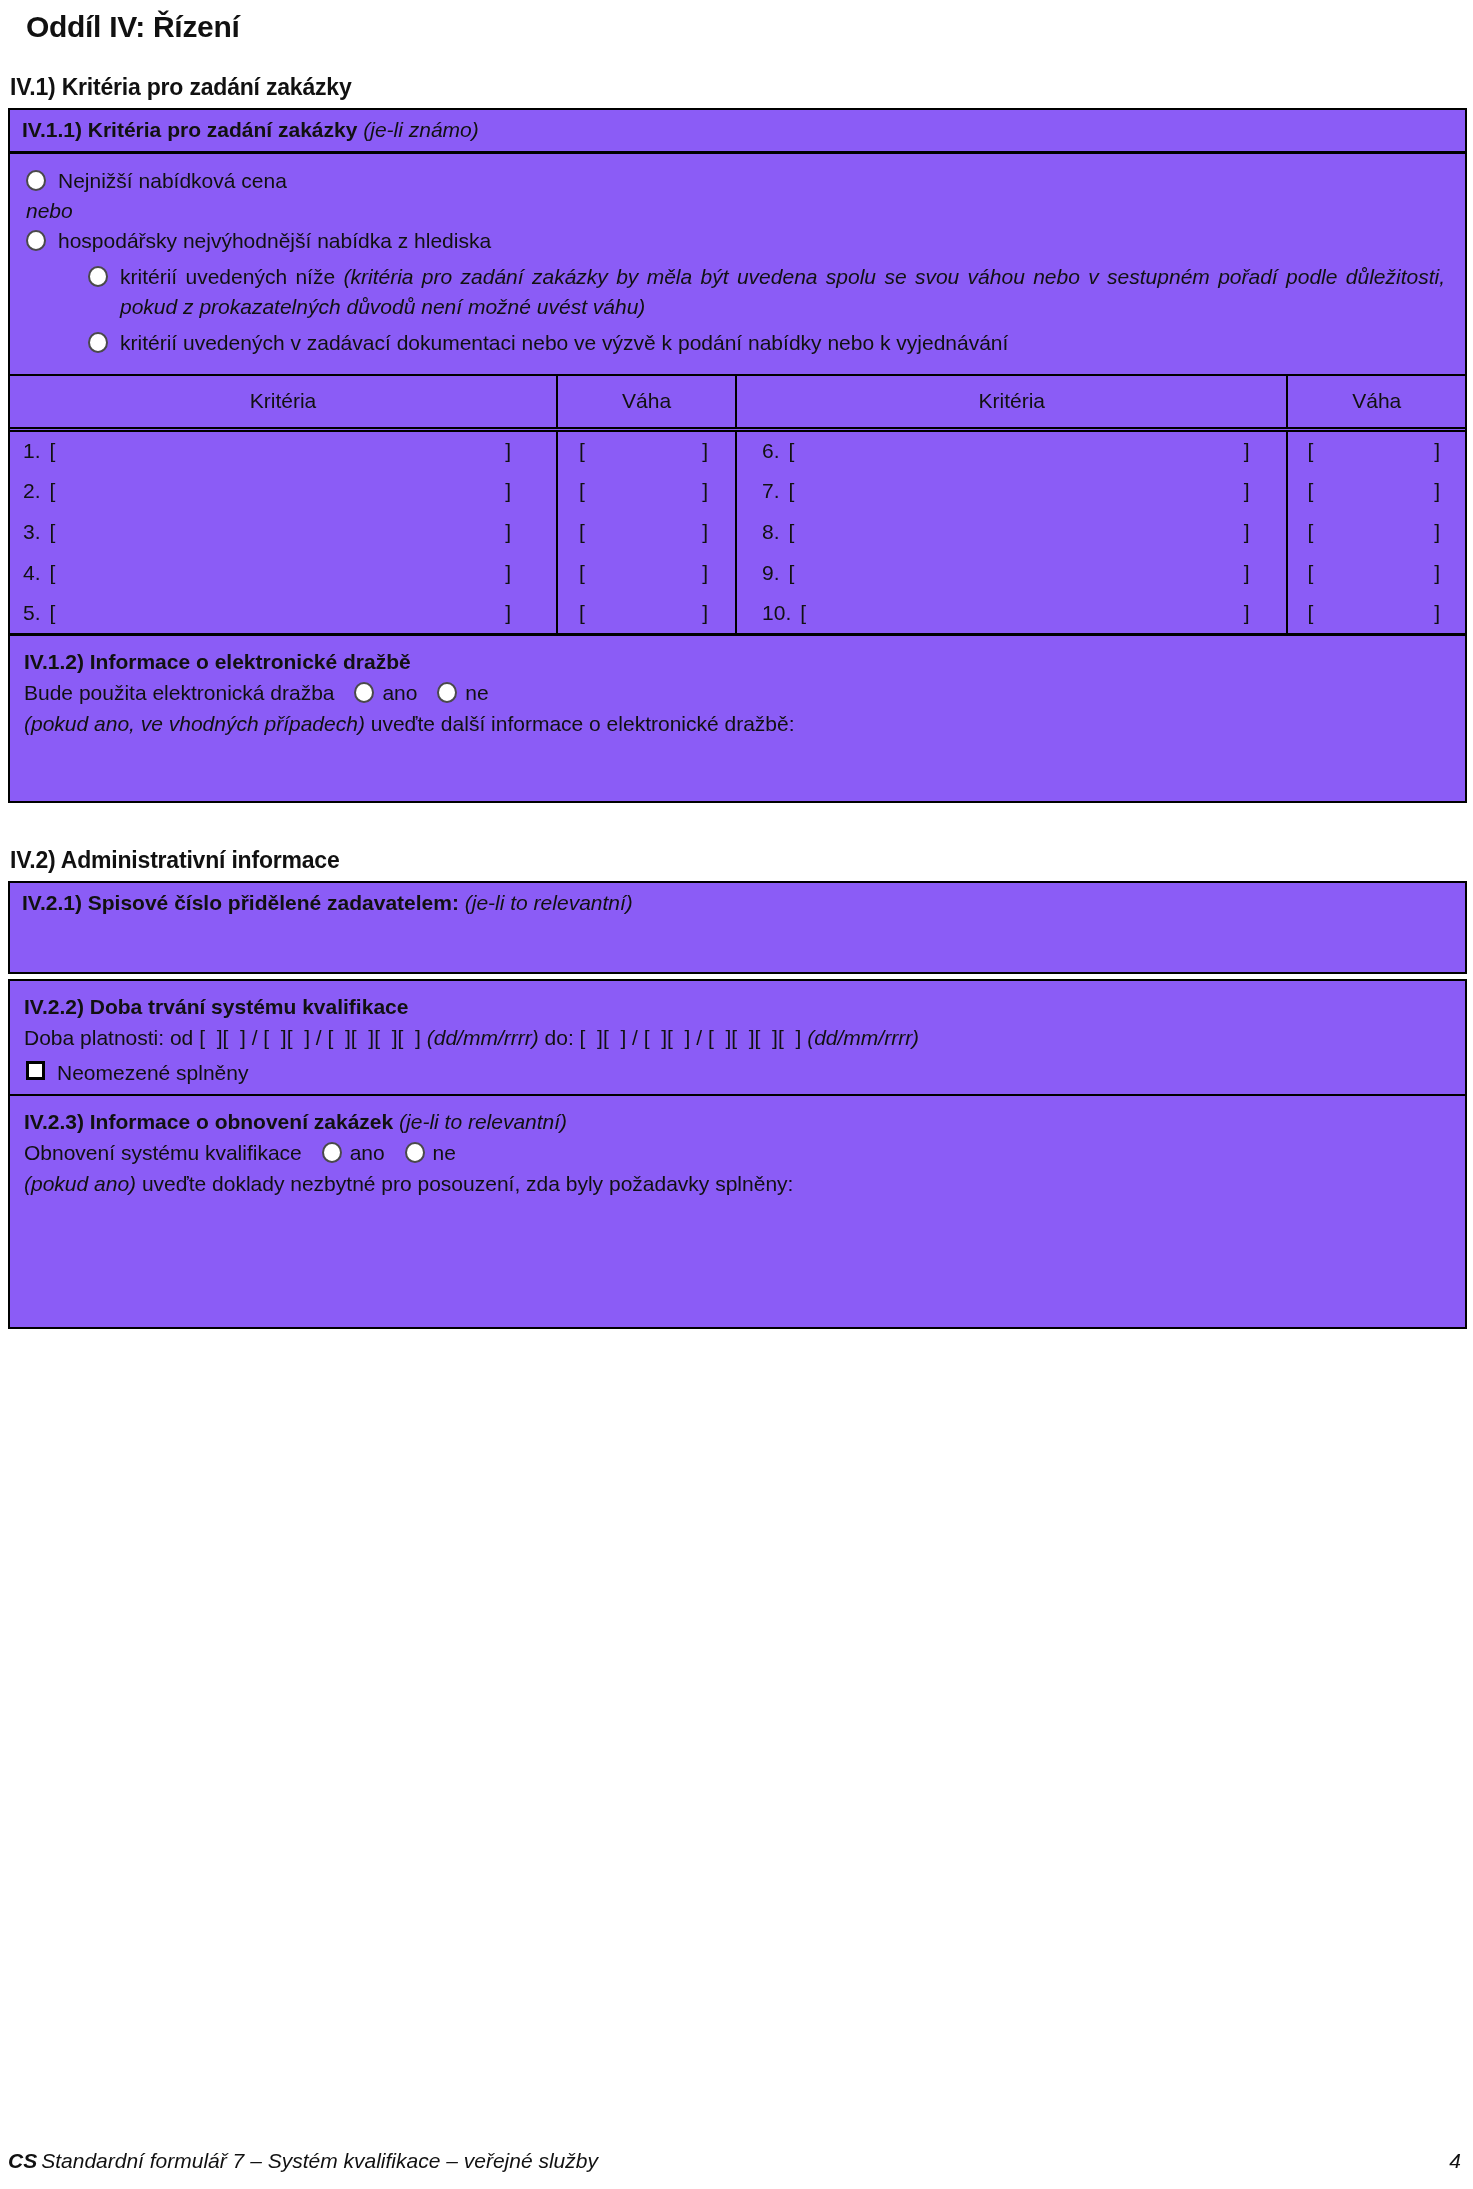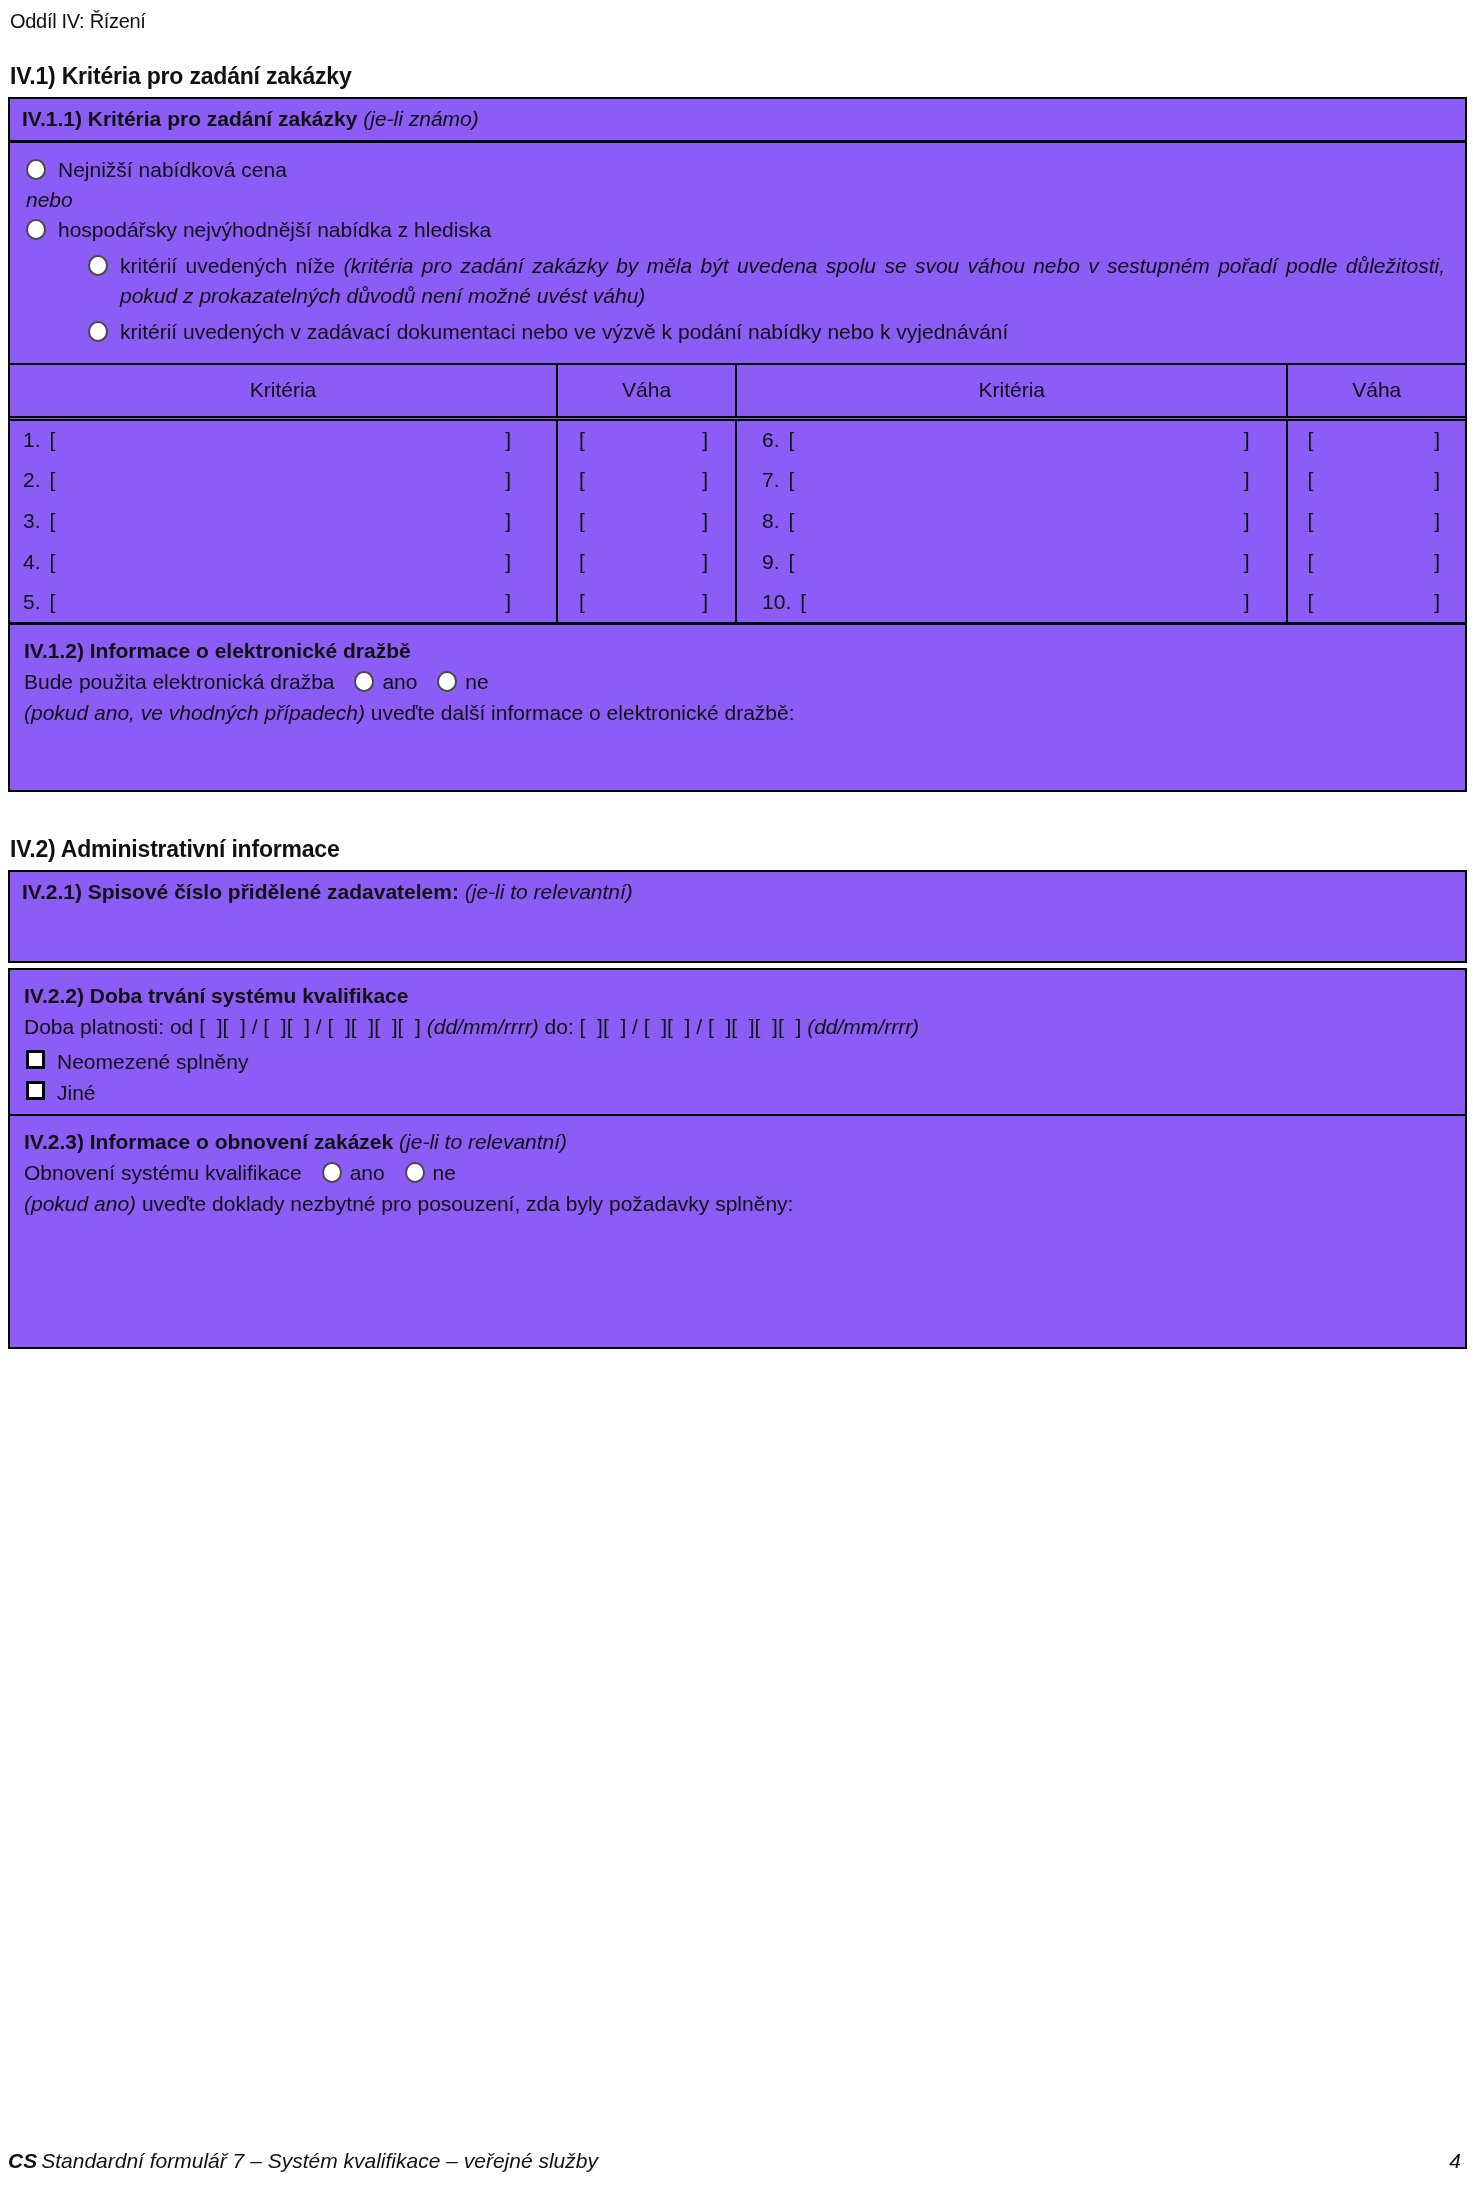--- a/index.html
+++ b/index.html
@@ -6,21 +6,21 @@
   html, body { margin: 0; padding: 0; }
   body {
     width: 1473px; height: 2189px;
     background: #ffffff; color: #111;
     font-family: "Liberation Sans", sans-serif;
     font-size: 21px;
     position: relative;
   }
   .page { padding: 8px 6px 0 8px; }
 
-  .h1 { font-size: 20px; font-weight: normal; margin: 2px 0 30px 2px; letter-spacing: -0.3px; }
+  .h1 { font-size: 30px; font-weight: bold; margin: 2px 0 30px 18px; letter-spacing: -0.3px; }
   .h2 { font-size: 23px; font-weight: bold; margin: 0 0 7px 2px; letter-spacing: -0.2px; }
   .h2-admin { margin-top: 44px; }
 
   .box { border: 2px solid #000; background: #8b5cf6; }
   .box-title { font-weight: bold; padding: 8px 12px 9px; }
   .box-title.ruled { border-bottom: 3px solid #000; }
   .it { font-style: italic; font-weight: normal; }
   .bold { font-weight: bold; }
 
   .radio-section { padding: 12px 14px 16px; line-height: 30px; }
@@ -280,24 +280,20 @@
   <div class="gap-s"></div>
 
   <div class="box">
     <div class="sec" style="border-bottom:2px solid #000; padding-bottom:6px;">
       <div class="bold">IV.2.2) Doba trvání systému kvalifikace</div>
       <div class="date-line"><span>Doba platnosti: od</span> <span>[  ][  ] / [  ][  ] / [  ][  ][  ][  ]</span> <span class="it">(dd/mm/rrrr)</span> <span>do:</span> <span>[  ][  ] / [  ][  ] / [  ][  ][  ][  ]</span> <span class="it">(dd/mm/rrrr)</span></div>
       <div class="opt" style="margin-top:4px;">
         <span class="checkbox"></span>
         <span class="optext">Neomezené splněny</span>
       </div>
-      <div class="opt">
-        <span class="checkbox"></span>
-        <span class="optext">Jiné</span>
-      </div>
     </div>
     <div class="sec" style="padding-bottom:0;">
       <div>
         <span class="bold">IV.2.3) Informace o obnovení zakázek</span>
         <span class="it">(je-li to relevantní)</span>
       </div>
       <div>
         <span>Obnovení systému kvalifikace</span>
         <span class="radio inline-radio"></span><span>ano</span>
         <span class="radio inline-radio"></span><span>ne</span>

